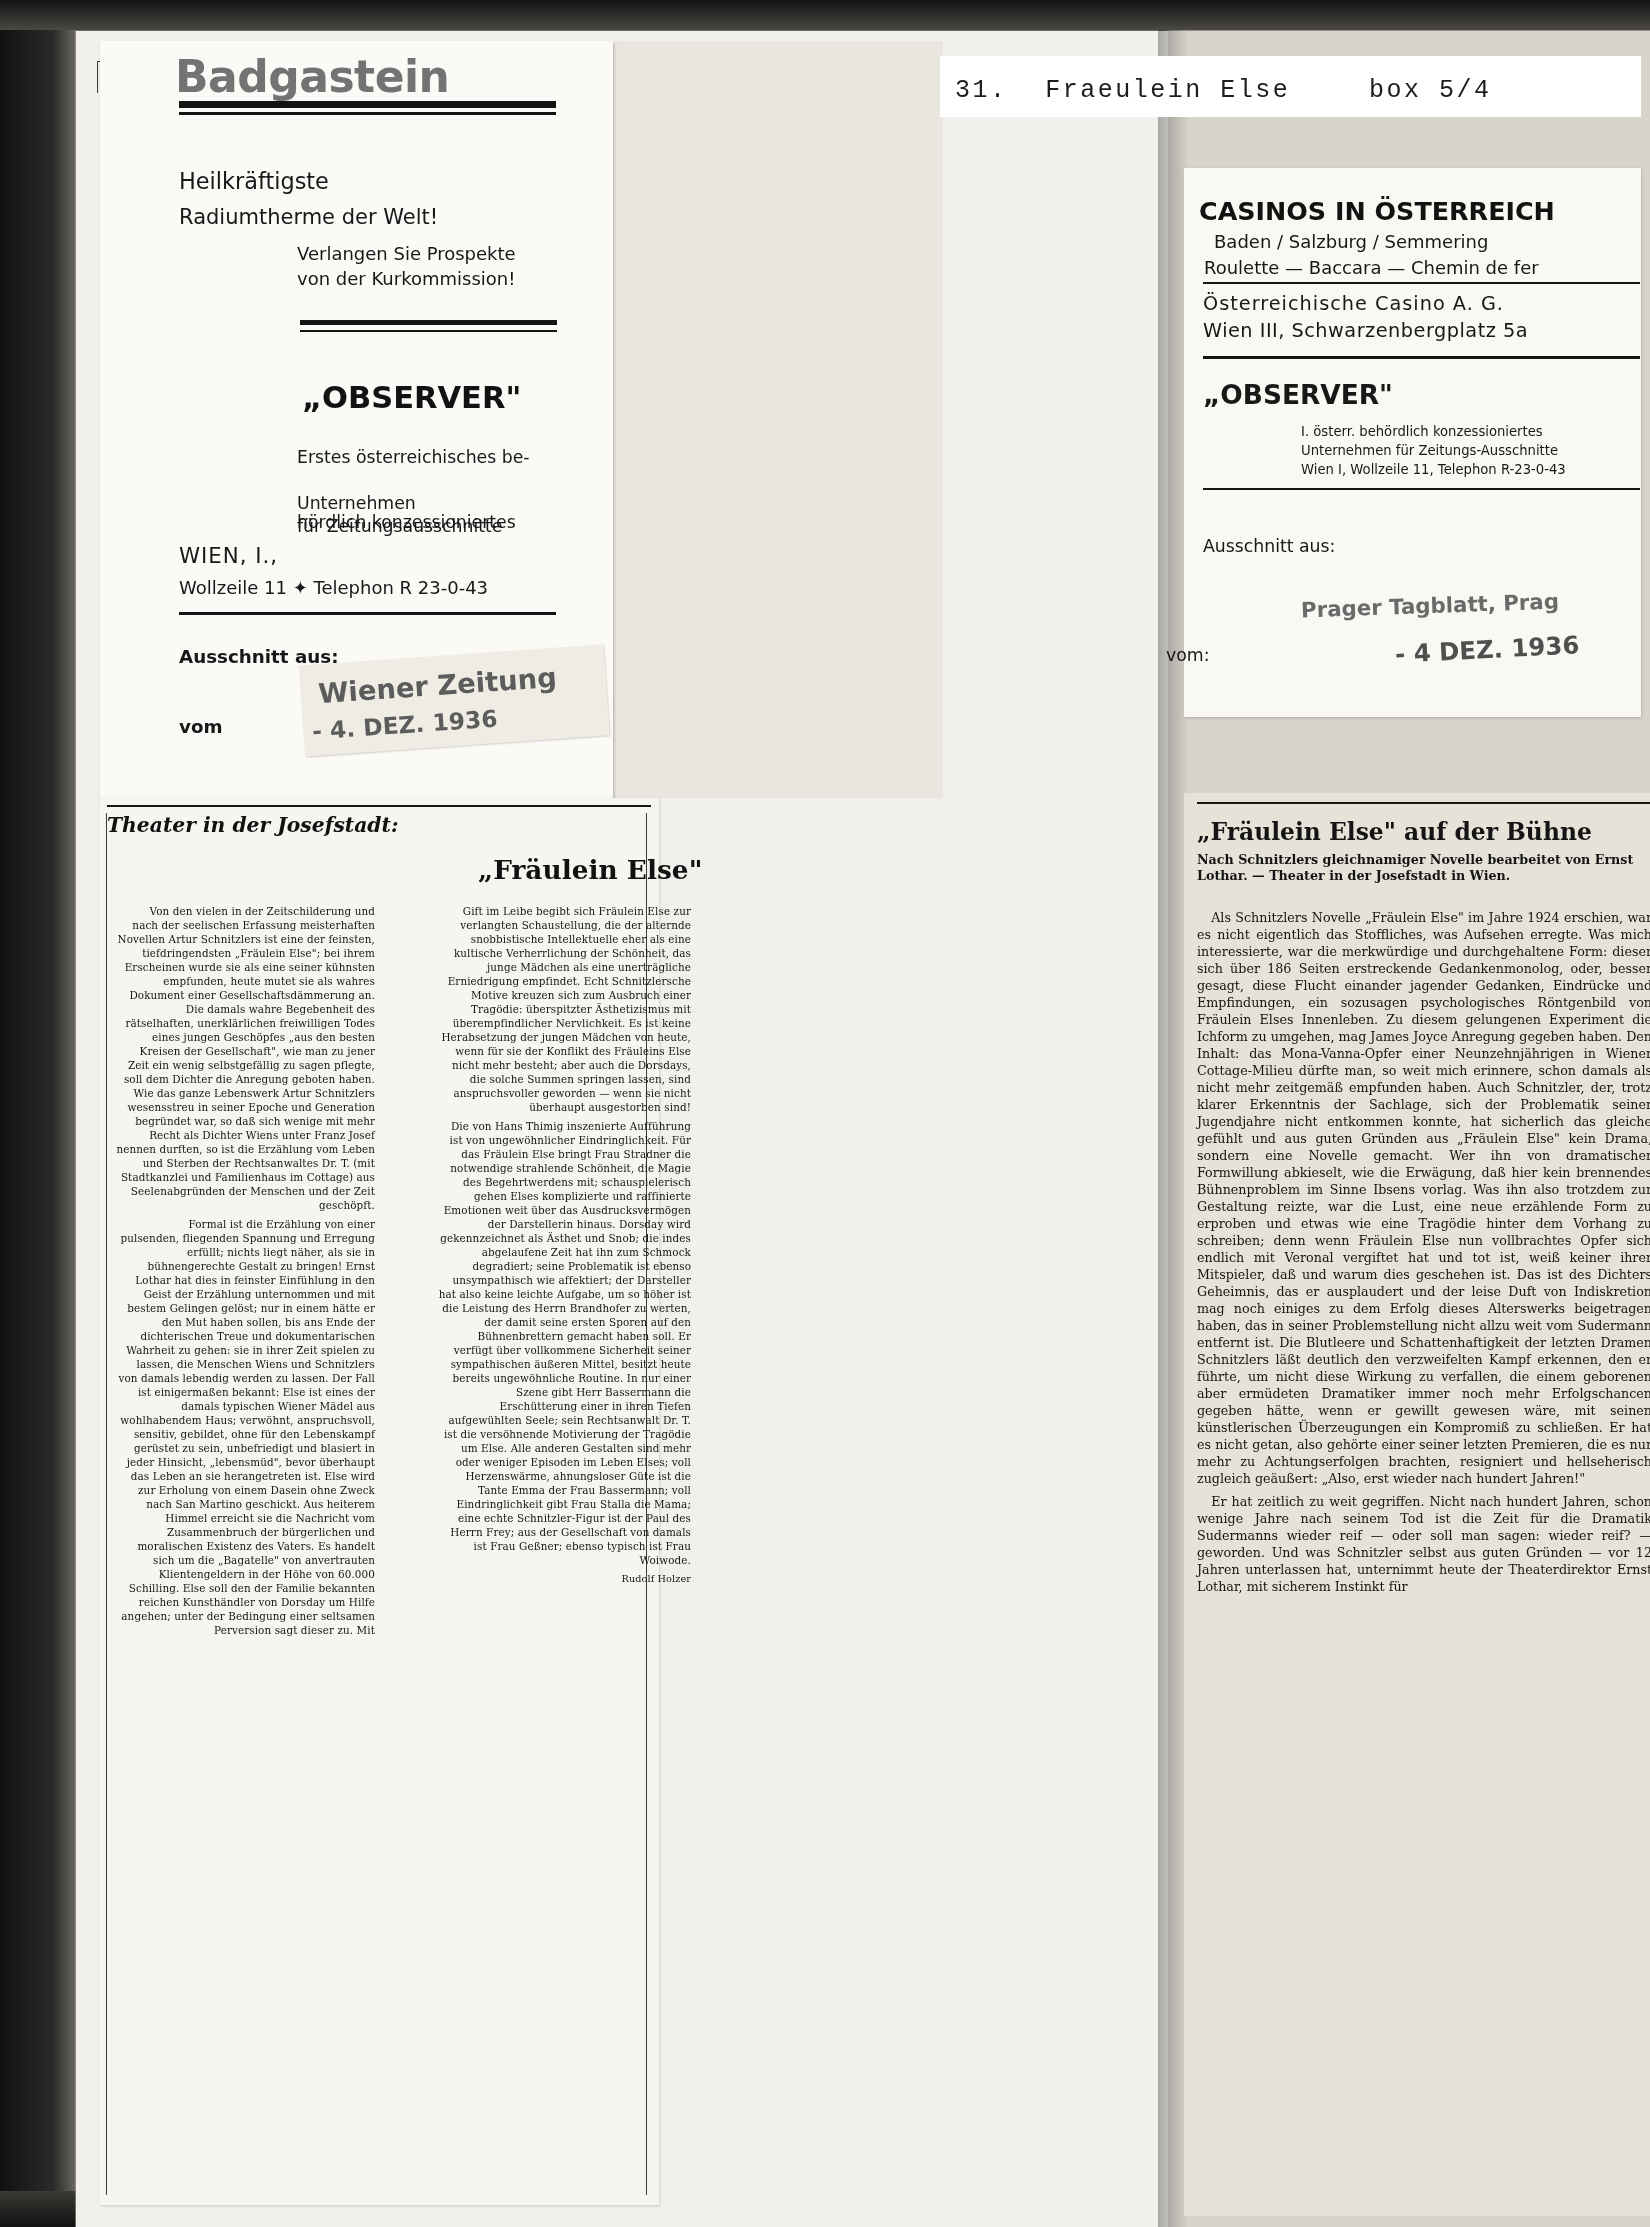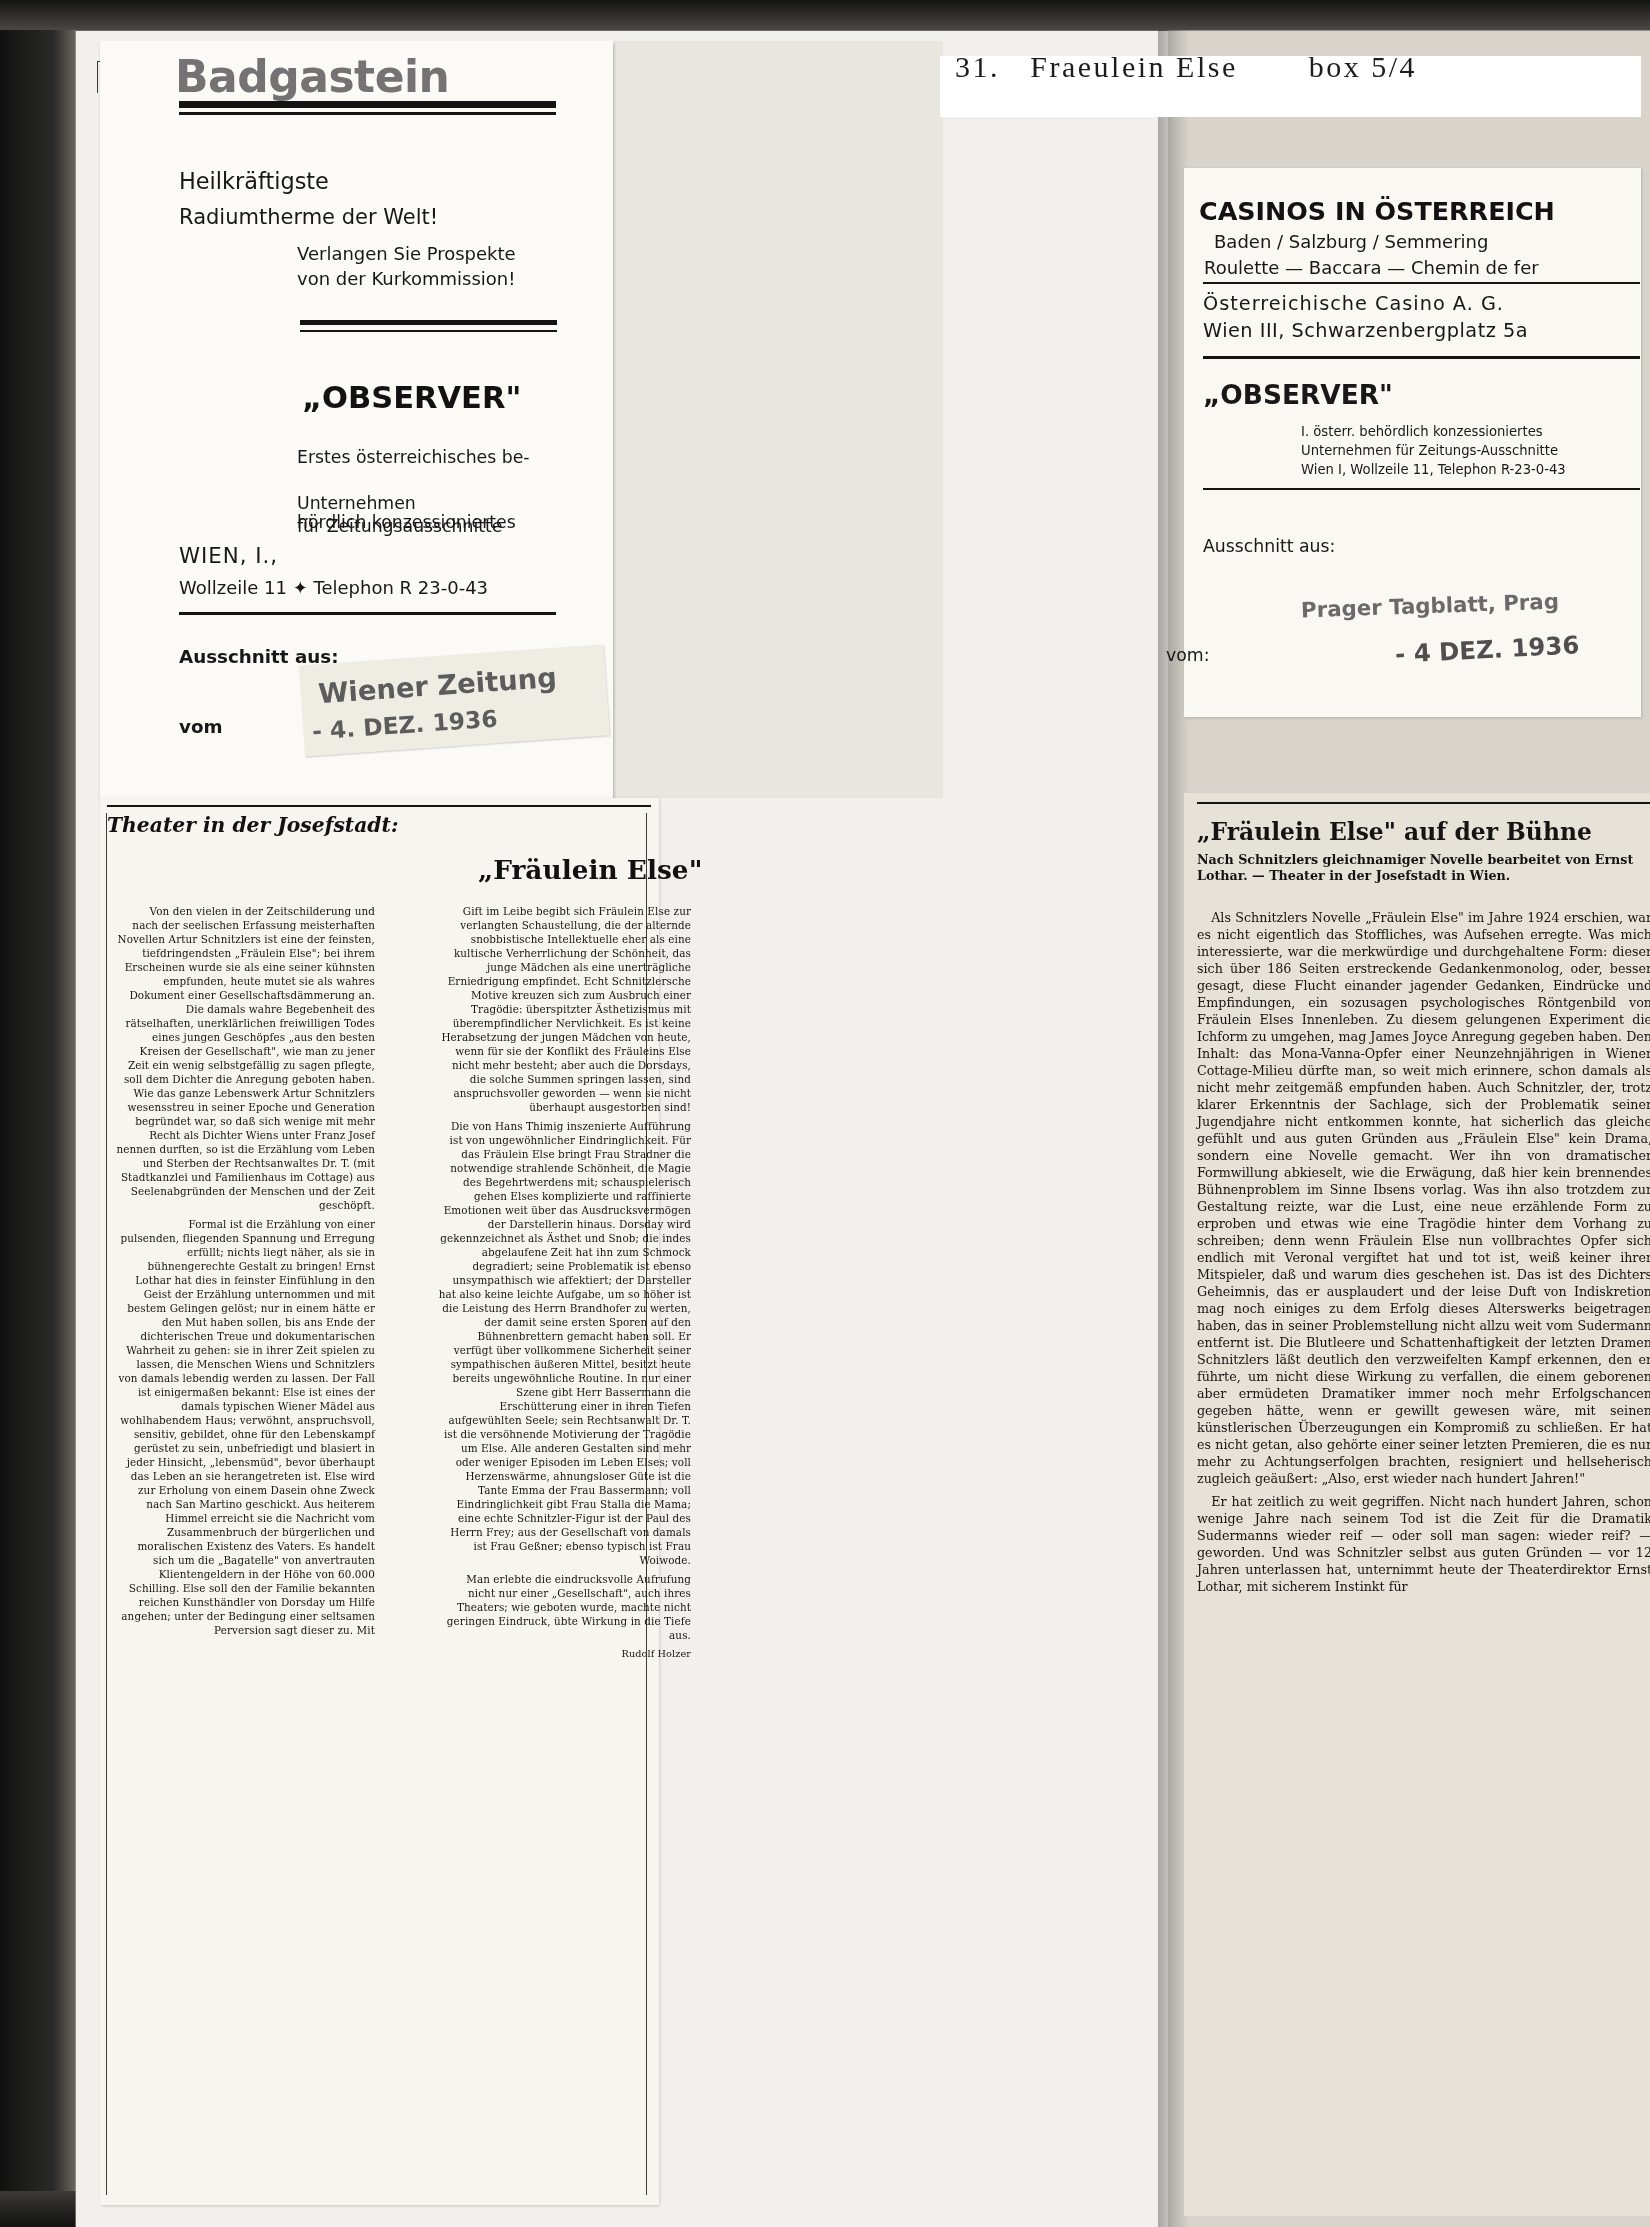--- a/index.html
+++ b/index.html
@@ -48,23 +48,23 @@
     position: absolute;
     left: 940px;
     top: 56px;
     width: 701px;
     height: 61px;
     background: #ffffff;
   }
   .header-typed {
     position: absolute;
     left: 955px;
-    top: 50px;
-    font-family: Liberation Serif, serif;
-    font-size: 30px;
+    top: 76px;
+    font-family: Liberation Mono, monospace;
+    font-size: 25px;
     letter-spacing: 2.5px;
     color: #1d1d1d;
     white-space: nowrap;
   }
   .header-typed .box {
     margin-left: 61px;
   }
 
   
   .clip-left {
@@ -349,21 +349,20 @@
 <div class="col-rule" style="left:106px; top:813px; height:1382px;"></div>
 
 <div class="col" style="left:116px; top:904px; width:259px;">
   <p>Von den vielen in der Zeitschilderung und nach der seelischen Erfassung meisterhaften Novellen Artur Schnitzlers ist eine der feinsten, tiefdringendsten „Fräulein Else"; bei ihrem Erscheinen wurde sie als eine seiner kühnsten empfunden, heute mutet sie als wahres Dokument einer Gesellschaftsdämmerung an. Die damals wahre Begebenheit des rätselhaften, unerklärlichen freiwilligen Todes eines jungen Geschöpfes „aus den besten Kreisen der Gesellschaft", wie man zu jener Zeit ein wenig selbstgefällig zu sagen pflegte, soll dem Dichter die Anregung geboten haben. Wie das ganze Lebenswerk Artur Schnitzlers wesensstreu in seiner Epoche und Generation begründet war, so daß sich wenige mit mehr Recht als Dichter Wiens unter Franz Josef nennen durften, so ist die Erzählung vom Leben und Sterben der Rechtsanwaltes Dr. T. (mit Stadtkanzlei und Familienhaus im Cottage) aus Seelenabgründen der Menschen und der Zeit geschöpft.</p>
   <p>Formal ist die Erzählung von einer pulsenden, fliegenden Spannung und Erregung erfüllt; nichts liegt näher, als sie in bühnengerechte Gestalt zu bringen! Ernst Lothar hat dies in feinster Einfühlung in den Geist der Erzählung unternommen und mit bestem Gelingen gelöst; nur in einem hätte er den Mut haben sollen, bis ans Ende der dichterischen Treue und dokumentarischen Wahrheit zu gehen: sie in ihrer Zeit spielen zu lassen, die Menschen Wiens und Schnitzlers von damals lebendig werden zu lassen. Der Fall ist einigermaßen bekannt: Else ist eines der damals typischen Wiener Mädel aus wohlhabendem Haus; verwöhnt, anspruchsvoll, sensitiv, gebildet, ohne für den Lebenskampf gerüstet zu sein, unbefriedigt und blasiert in jeder Hinsicht, „lebensmüd", bevor überhaupt das Leben an sie herangetreten ist. Else wird zur Erholung von einem Dasein ohne Zweck nach San Martino geschickt. Aus heiterem Himmel erreicht sie die Nachricht vom Zusammenbruch der bürgerlichen und moralischen Existenz des Vaters. Es handelt sich um die „Bagatelle" von anvertrauten Klientengeldern in der Höhe von 60.000 Schilling. Else soll den der Familie bekannten reichen Kunsthändler von Dorsday um Hilfe angehen; unter der Bedingung einer seltsamen Perversion sagt dieser zu. Mit</p>
 </div>
 
 <div class="col" style="left:390px; top:904px; width:254px;margin-left:47px;">
   <p>Gift im Leibe begibt sich Fräulein Else zur verlangten Schaustellung, die der alternde snobbistische Intellektuelle eher als eine kultische Verherrlichung der Schönheit, das junge Mädchen als eine unerträgliche Erniedrigung empfindet. Echt Schnitzlersche Motive kreuzen sich zum Ausbruch einer Tragödie: überspitzter Ästhetizismus mit überempfindlicher Nervlichkeit. Es ist keine Herabsetzung der jungen Mädchen von heute, wenn für sie der Konflikt des Fräuleins Else nicht mehr besteht; aber auch die Dorsdays, die solche Summen springen lassen, sind anspruchsvoller geworden — wenn sie nicht überhaupt ausgestorben sind!</p>
   <p>Die von Hans Thimig inszenierte Aufführung ist von ungewöhnlicher Eindringlichkeit. Für das Fräulein Else bringt Frau Stradner die notwendige strahlende Schönheit, die Magie des Begehrtwerdens mit; schauspielerisch gehen Elses komplizierte und raffinierte Emotionen weit über das Ausdrucksvermögen der Darstellerin hinaus. Dorsday wird gekennzeichnet als Ästhet und Snob; die indes abgelaufene Zeit hat ihn zum Schmock degradiert; seine Problematik ist ebenso unsympathisch wie affektiert; der Darsteller hat also keine leichte Aufgabe, um so höher ist die Leistung des Herrn Brandhofer zu werten, der damit seine ersten Sporen auf den Bühnenbrettern gemacht haben soll. Er verfügt über vollkommene Sicherheit seiner sympathischen äußeren Mittel, besitzt heute bereits ungewöhnliche Routine. In nur einer Szene gibt Herr Bassermann die Erschütterung einer in ihren Tiefen aufgewühlten Seele; sein Rechtsanwalt Dr. T. ist die versöhnende Motivierung der Tragödie um Else. Alle anderen Gestalten sind mehr oder weniger Episoden im Leben Elses; voll Herzenswärme, ahnungsloser Güte ist die Tante Emma der Frau Bassermann; voll Eindringlichkeit gibt Frau Stalla die Mama; eine echte Schnitzler-Figur ist der Paul des Herrn Frey; aus der Gesellschaft von damals ist Frau Geßner; ebenso typisch ist Frau Woiwode.</p>
-  <p>Man erlebte die eindrucksvolle Aufrufung nicht nur einer „Gesellschaft", auch ihres Theaters; wie geboten wurde, machte nicht geringen Eindruck, übte Wirkung in die Tiefe aus.</p>
   <p class="sig noind">Rudolf Holzer</p>
 </div>
 
 <div class="right-article"></div>
 <div class="rule" style="left:1197px; top:802px; width:455px; height:1.5px;"></div>
 <div class="ra-title">„Fräulein Else" auf der Bühne</div>
 <div class="ra-sub">Nach Schnitzlers gleichnamiger Novelle bearbeitet von Ernst Lothar. — Theater in der Josefstadt in Wien.</div>
 <div class="ra-body">
   <p>Als Schnitzlers Novelle „Fräulein Else" im Jahre 1924 erschien, war es nicht eigentlich das Stoffliches, was Aufsehen erregte. Was mich interessierte, war die merkwürdige und durchgehaltene Form: dieser sich über 186 Seiten erstreckende Gedankenmonolog, oder, besser gesagt, diese Flucht einander jagender Gedanken, Eindrücke und Empfindungen, ein sozusagen psychologisches Röntgenbild von Fräulein Elses Innenleben. Zu diesem gelungenen Experiment die Ichform zu umgehen, mag James Joyce Anregung gegeben haben. Den Inhalt: das Mona-Vanna-Opfer einer Neunzehnjährigen in Wiener Cottage-Milieu dürfte man, so weit mich erinnere, schon damals als nicht mehr zeitgemäß empfunden haben. Auch Schnitzler, der, trotz klarer Erkenntnis der Sachlage, sich der Problematik seiner Jugendjahre nicht entkommen konnte, hat sicherlich das gleiche gefühlt und aus guten Gründen aus „Fräulein Else" kein Drama, sondern eine Novelle gemacht. Wer ihn von dramatischer Formwillung abkieselt, wie die Erwägung, daß hier kein brennendes Bühnenproblem im Sinne Ibsens vorlag. Was ihn also trotzdem zur Gestaltung reizte, war die Lust, eine neue erzählende Form zu erproben und etwas wie eine Tragödie hinter dem Vorhang zu schreiben; denn wenn Fräulein Else nun vollbrachtes Opfer sich endlich mit Veronal vergiftet hat und tot ist, weiß keiner ihrer Mitspieler, daß und warum dies geschehen ist. Das ist des Dichters Geheimnis, das er ausplaudert und der leise Duft von Indiskretion mag noch einiges zu dem Erfolg dieses Alterswerks beigetragen haben, das in seiner Problemstellung nicht allzu weit vom Sudermann entfernt ist. Die Blutleere und Schattenhaftigkeit der letzten Dramen Schnitzlers läßt deutlich den verzweifelten Kampf erkennen, den er führte, um nicht diese Wirkung zu verfallen, die einem geborenen aber ermüdeten Dramatiker immer noch mehr Erfolgschancen gegeben hätte, wenn er gewillt gewesen wäre, mit seinen künstlerischen Überzeugungen ein Kompromiß zu schließen. Er hat es nicht getan, also gehörte einer seiner letzten Premieren, die es nur mehr zu Achtungserfolgen brachten, resigniert und hellseherisch zugleich geäußert: „Also, erst wieder nach hundert Jahren!"</p>
   <p>Er hat zeitlich zu weit gegriffen. Nicht nach hundert Jahren, schon wenige Jahre nach seinem Tod ist die Zeit für die Dramatik Sudermanns wieder reif — oder soll man sagen: wieder reif? — geworden. Und was Schnitzler selbst aus guten Gründen — vor 12 Jahren unterlassen hat, unternimmt heute der Theaterdirektor Ernst Lothar, mit sicherem Instinkt für</p>

